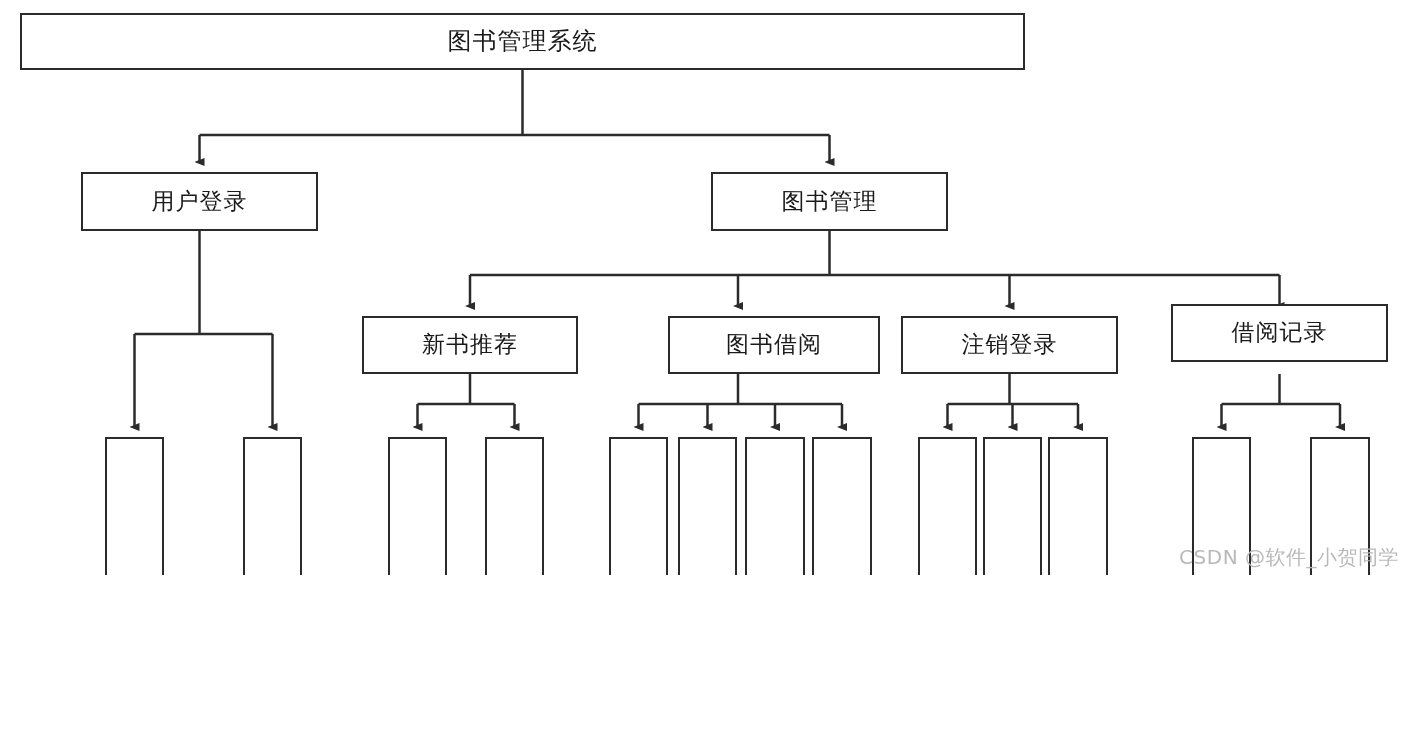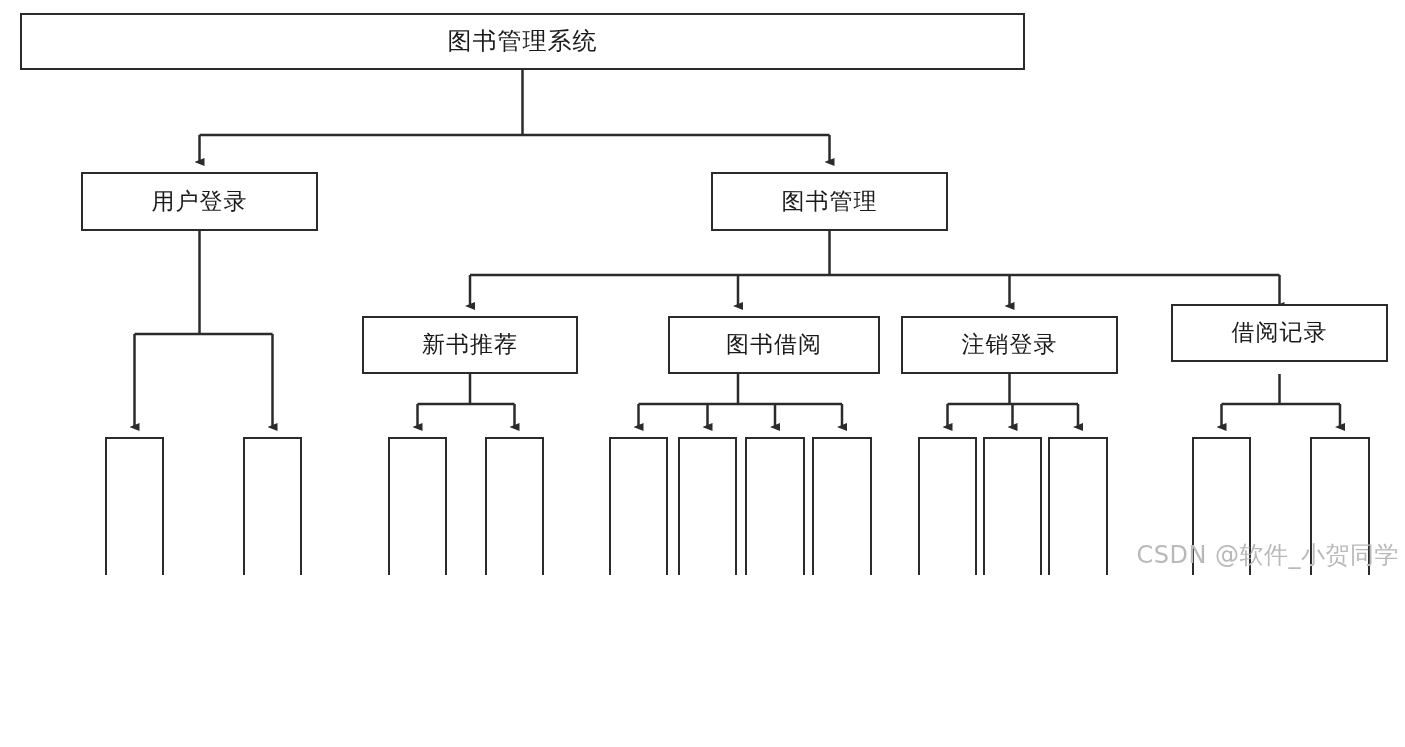--- a/index.html
+++ b/index.html
@@ -59,21 +59,21 @@
     writing-mode: vertical-rl;
     text-orientation: upright;
     display: block;
     white-space: normal;
     max-height: 100%;
   }
   #watermark {
     position: absolute;
     right: 6px;
     bottom: 4px;
-    font-size: 24px;
+    font-size: 20px;
     color: #b9b9b9;
     letter-spacing: 0.5px;
     white-space: nowrap;
     font-family: "DejaVu Sans", "Liberation Sans", sans-serif;
   }
 </style>
 </head>
 <body>
 
 <div id="canvas">

